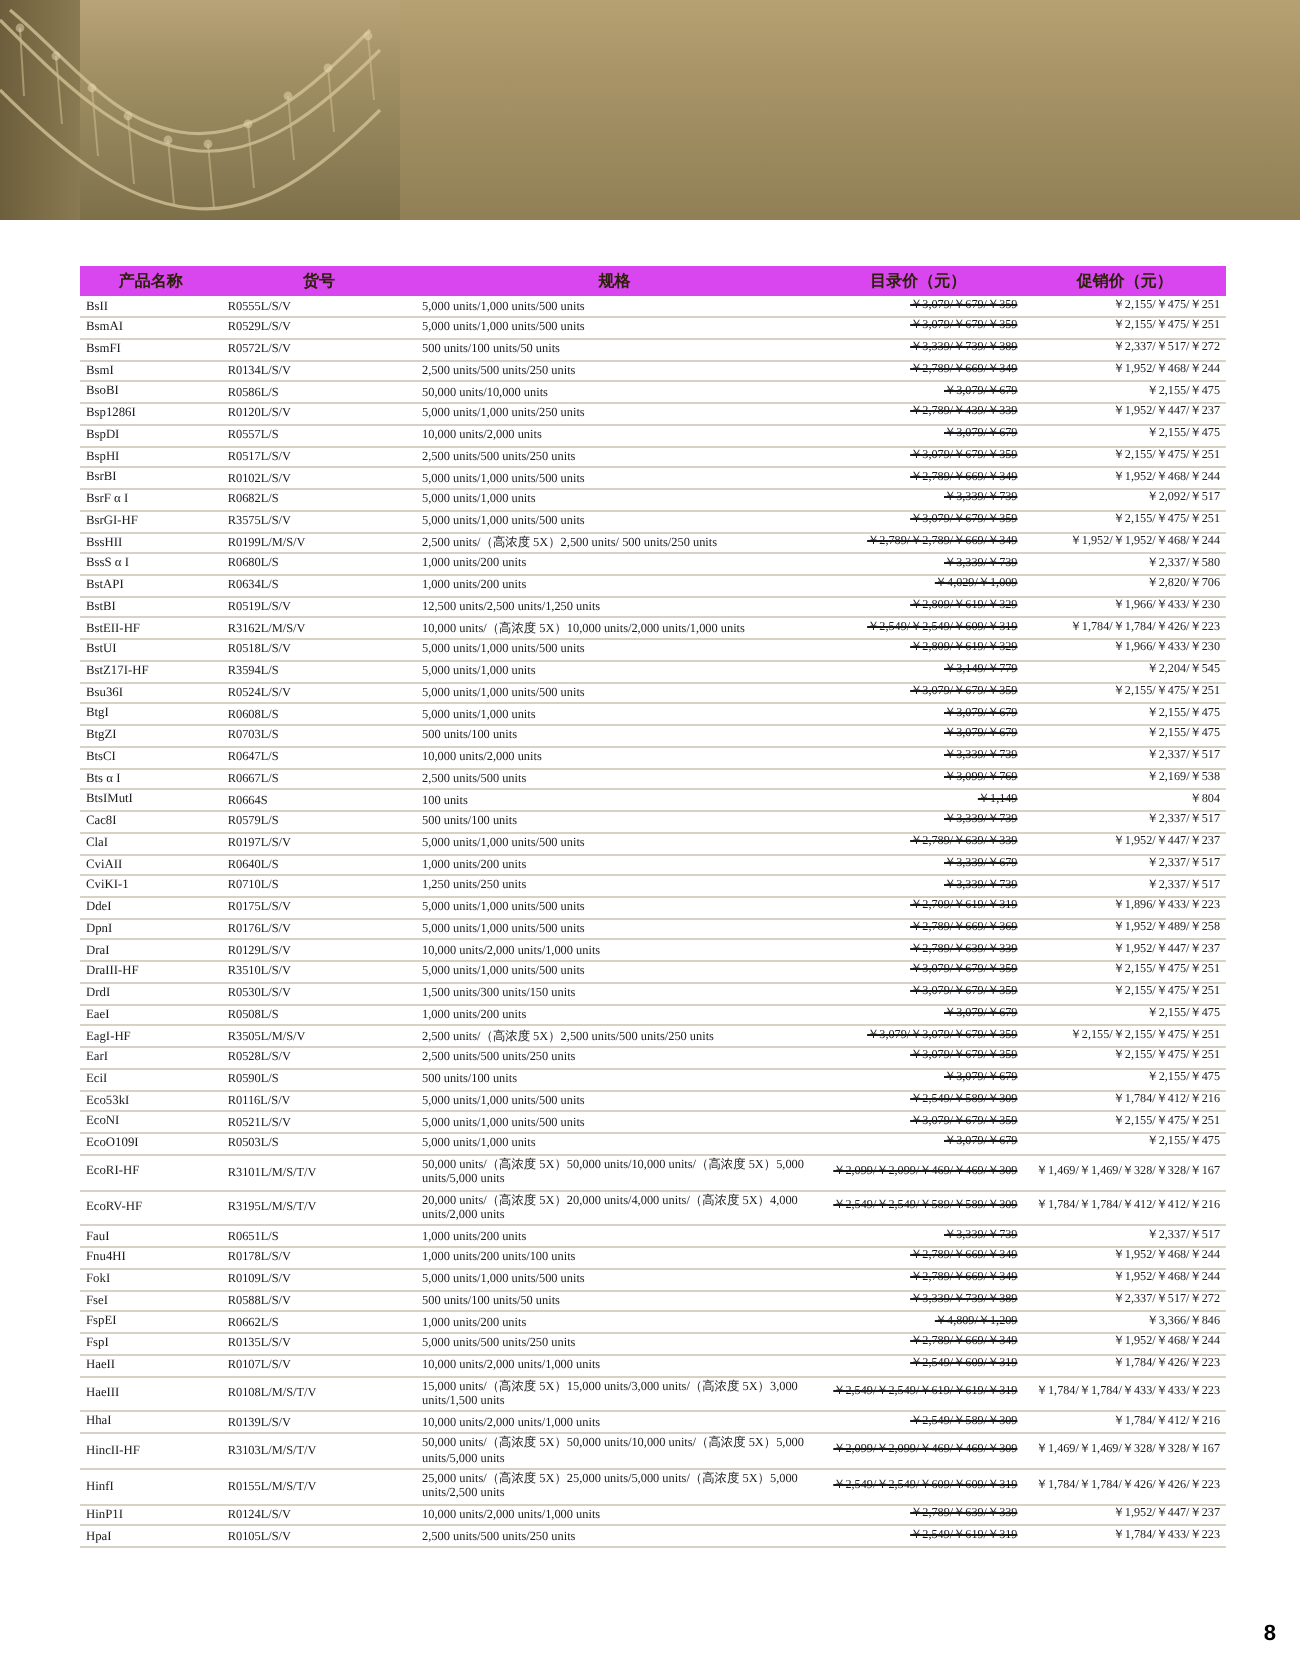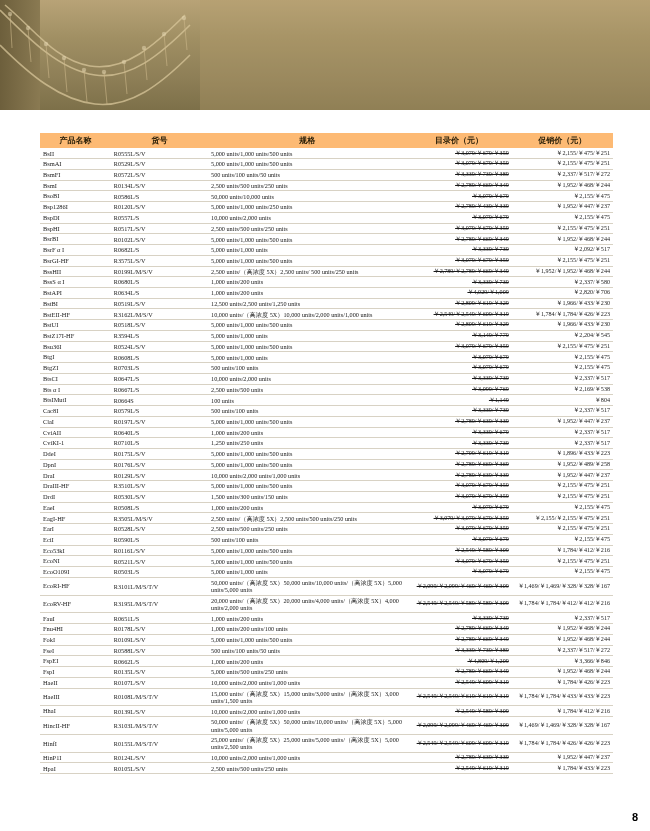--- a/index.html
+++ b/index.html
@@ -32,21 +32,21 @@
     width: 573px;
   }
   table.price {
     border-collapse: collapse;
     width: 100%;
     font-size: 6.1px;
     line-height: 1.18;
     color: #1a1a1a;
   }
   table.price thead th {
-    background: #fdba74;
+    background: #d946ef;
     color: #2b2009;
     font-weight: bold;
     font-size: 8px;
     padding: 3px 2px;
     border: none;
     text-align: center;
     font-family: "Liberation Sans", sans-serif;
   }
   table.price tbody td {
     padding: 1.1px 3px;

